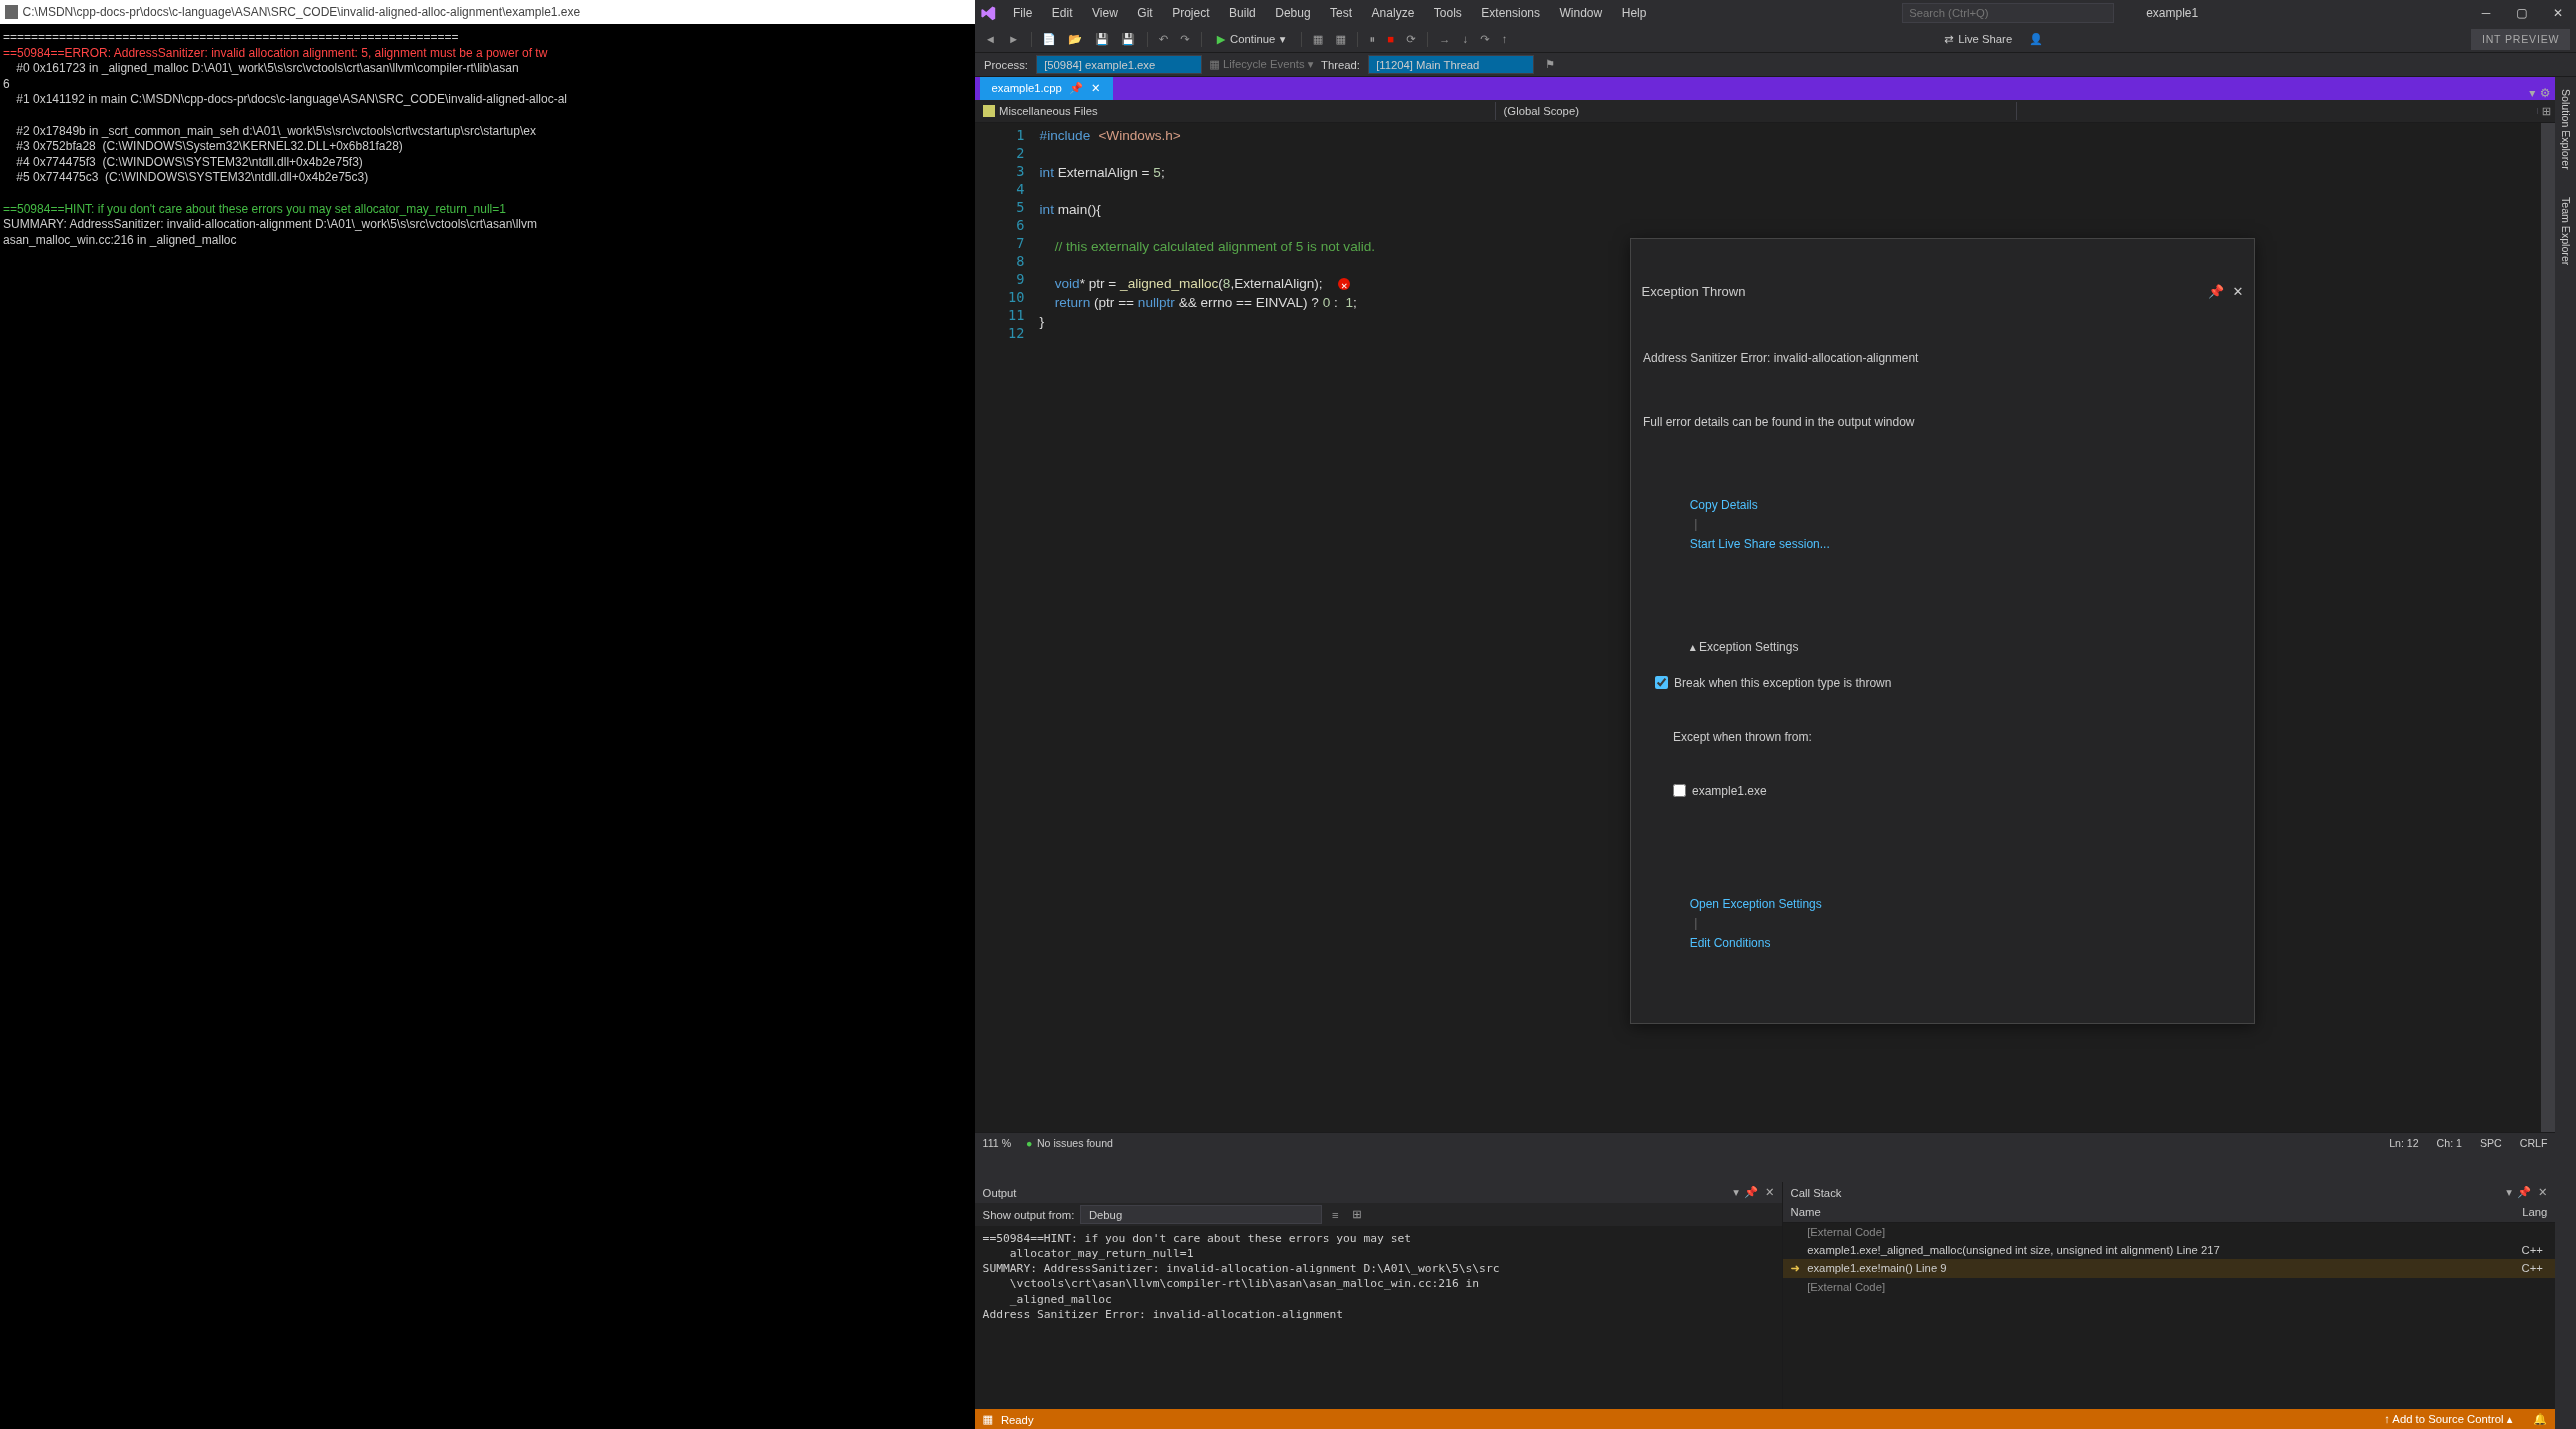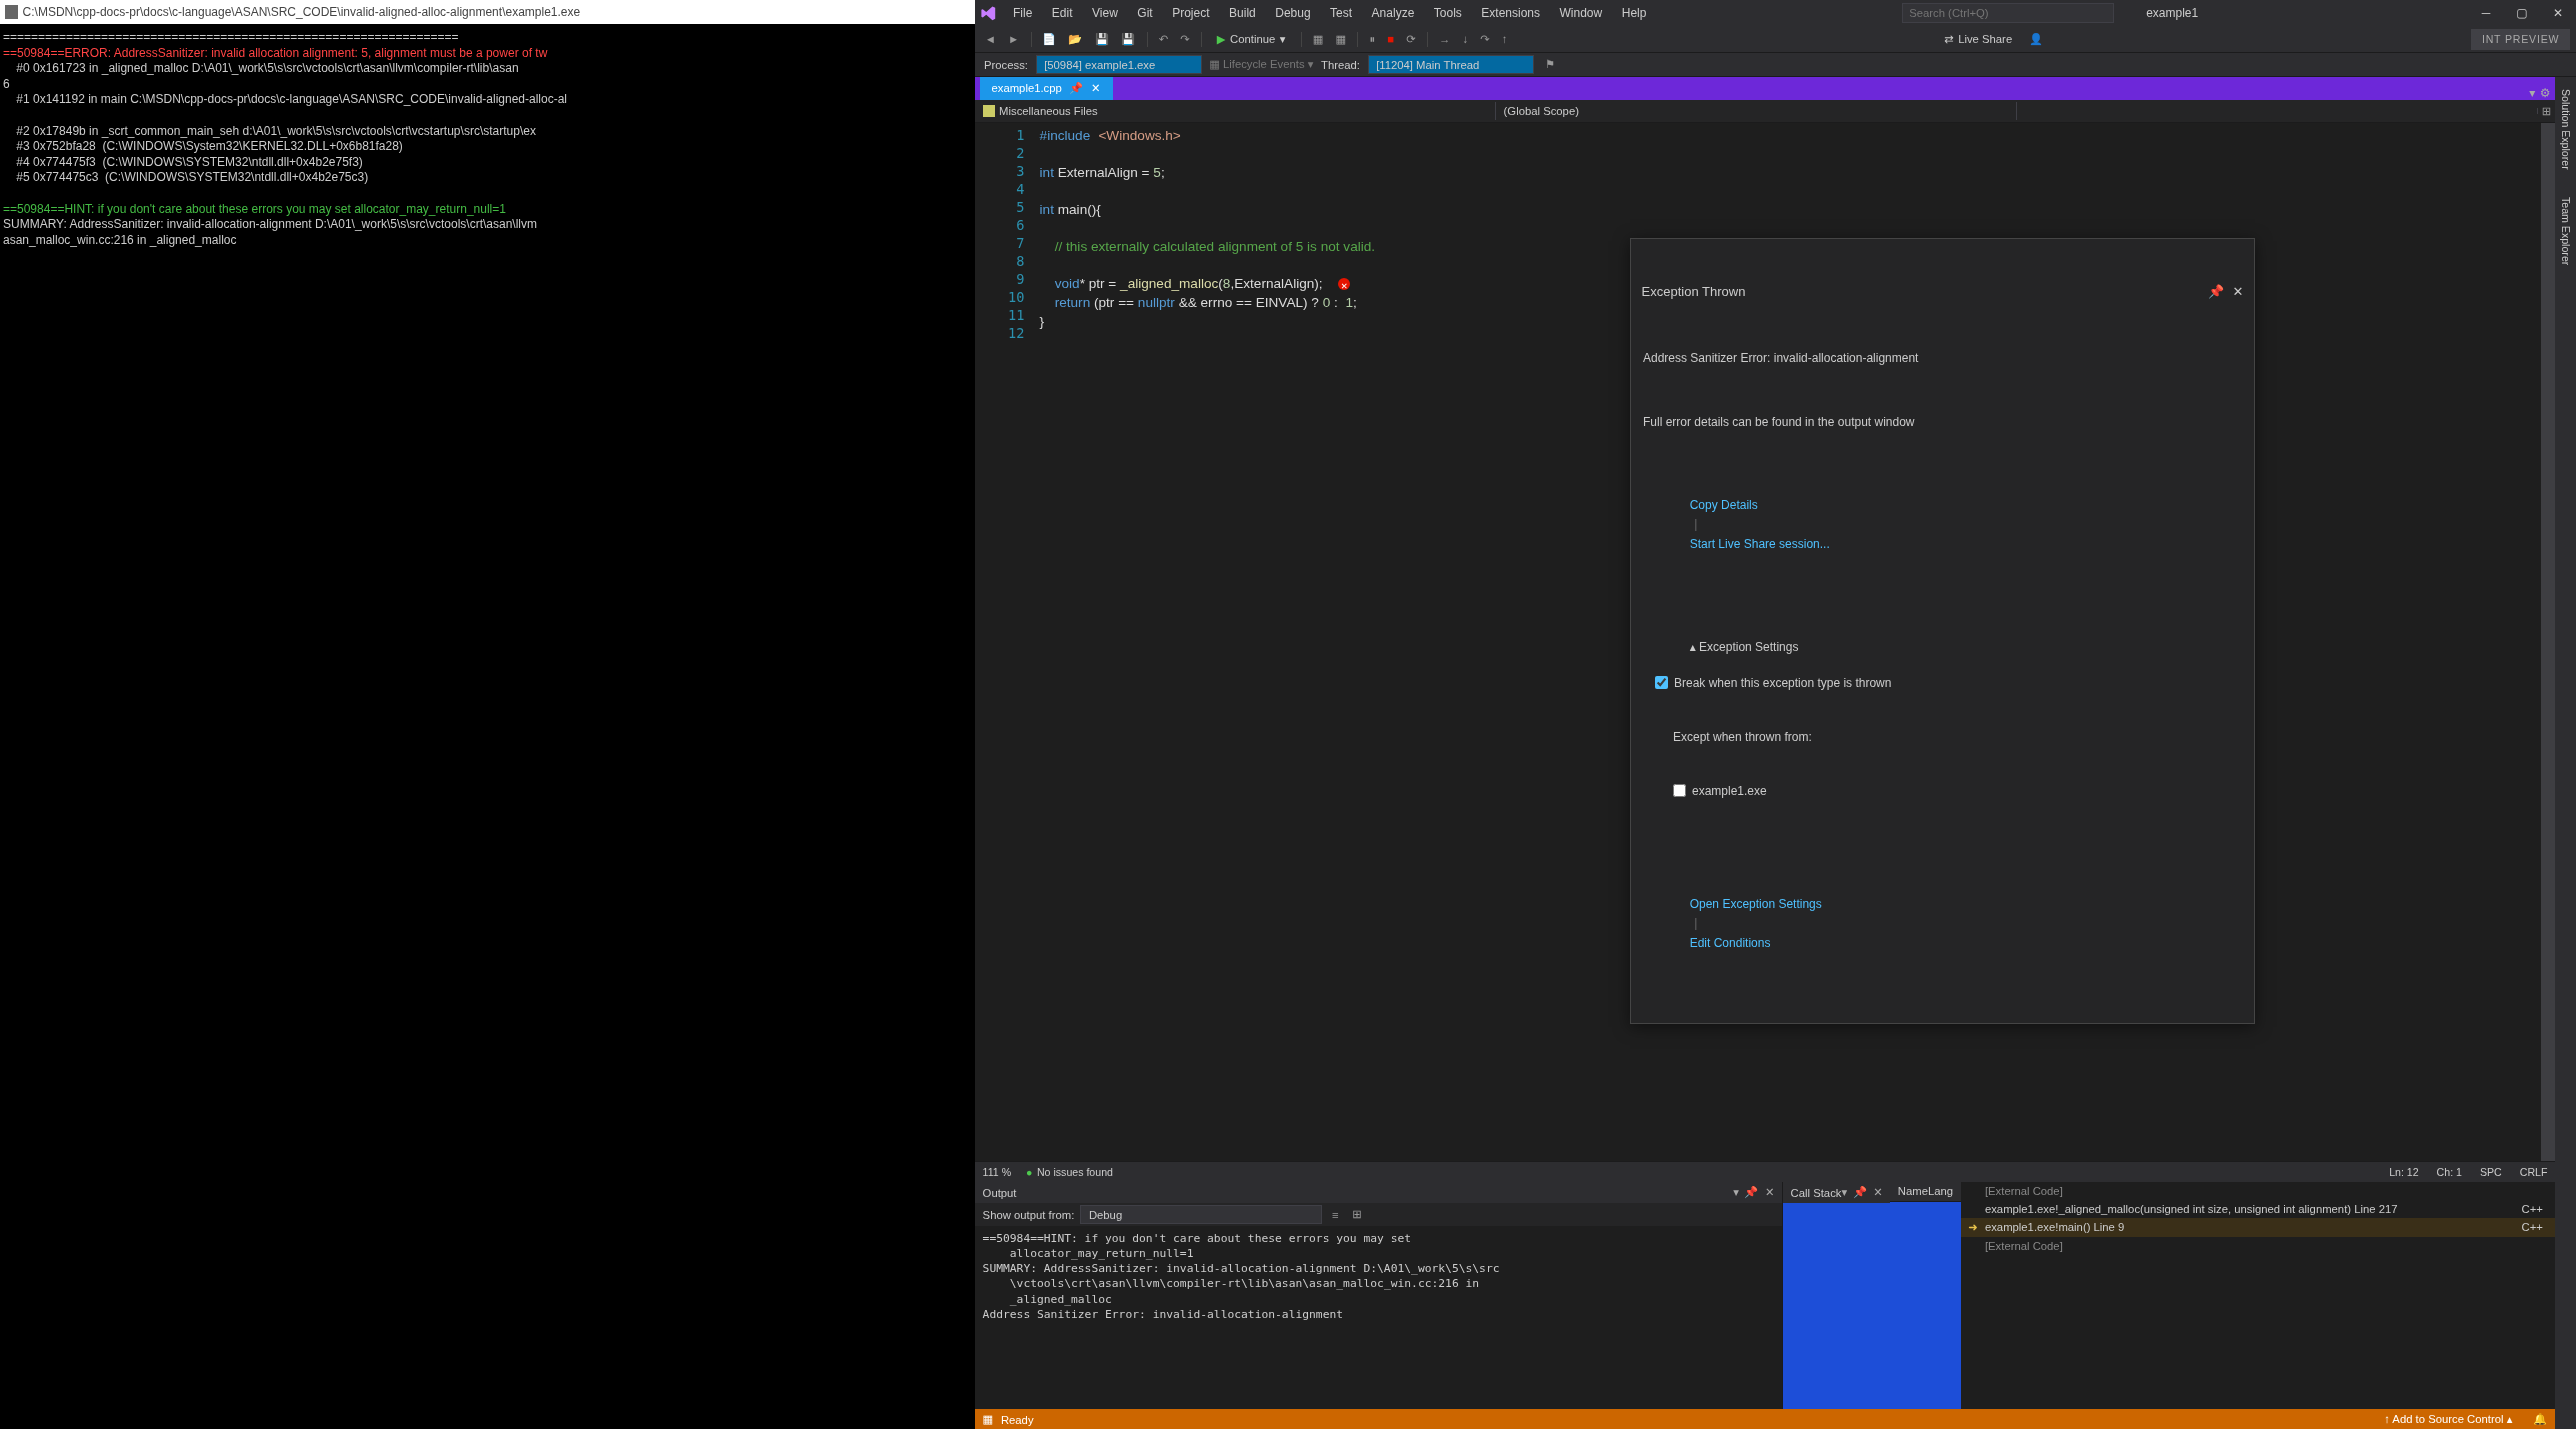--- a/index.html
+++ b/index.html
@@ -66,28 +66,28 @@
 .ex-check { display:flex; align-items:center; gap:6px; padding-left:12px; }
 .ex-check input { accent-color:#4fc1ff; }
 .ed-status { height:21px; background:#2d2d30; display:flex; align-items:center; color:#ccc; font-size:10.6px; padding:0 7.6px; gap:15px; border-top:0.8px solid #1b1b1c; }
 .ed-status .issues { display:flex; align-items:center; gap:4.5px; }
 .check-icon { color:#4ec94e; }
 .ed-status-right { margin-left:auto; display:flex; gap:18px; }
 
 .side-tabs { width:21px; background:#2d2d30; display:flex; flex-direction:column; align-items:center; padding-top:4.5px; gap:12px; color:#ccc; font-size:10.6px; }
 .side-tab { writing-mode:vertical-rl; padding:7.6px 3px; cursor:pointer; }
 
-.bottom-panels { height:227px; display:flex; background:#1d4ed8; }
+.bottom-panels { height:227px; display:flex; background:#ef4444;margin-top:29px; }
 .output-panel { flex:1; display:flex; flex-direction:column; border-right:0.8px solid #1b1b1c; }
 .panel-header { height:21px; background:#2d2d30; display:flex; align-items:center; color:#ccc; font-size:11.3px; padding:0 7.6px; }
 .panel-tools { margin-left:auto; display:flex; gap:6px; color:#aaa; }
 .output-toolbar { height:23px; background:#252526; display:flex; align-items:center; gap:6px; padding:0 7.6px; color:#ccc; font-size:11.3px; }
 .output-select { background:#333337; border:0.8px solid #3f3f46; color:#ccc; padding:2.3px 7.6px; min-width:242px; }
 .output-text { flex:1; background:#1e1e1e; font-family:Consolas,monospace; font-size:11.3px; color:#ccc; padding:4.5px 7.6px; white-space:pre-wrap; line-height:1.35; overflow:hidden; }
-.callstack-panel { width:772px; display:flex; flex-direction:row;justify-content:flex-end; }
+.callstack-panel { width:772px; display:flex; flex-direction:column;justify-content:flex-end; }
 .cs-header-row { height:19.7px; background:#2d2d30; display:flex; align-items:center; color:#ccc; font-size:11.3px; padding:0 7.6px; border-bottom:0.8px solid #1b1b1c; }
 .cs-lang { margin-left:auto; }
 .cs-body { flex:1; background:#1e1e1e; color:#ccc; font-size:11.3px; overflow:hidden; }
 .cs-row { display:flex; padding:3px 7.6px; }
 .cs-row .ext { color:#888; }
 .cs-row.cur { background:#3a2f18; }
 .cs-arrow { width:16.6px; color:#e8c24b; }
 .cs-lang-cell { margin-left:auto; padding-right:4.5px; }
 
 .status-bar { height:21px; background:#cc6600; display:flex; align-items:center; color:#fff; font-size:11.3px; padding:0 7.6px; gap:7.6px; }

